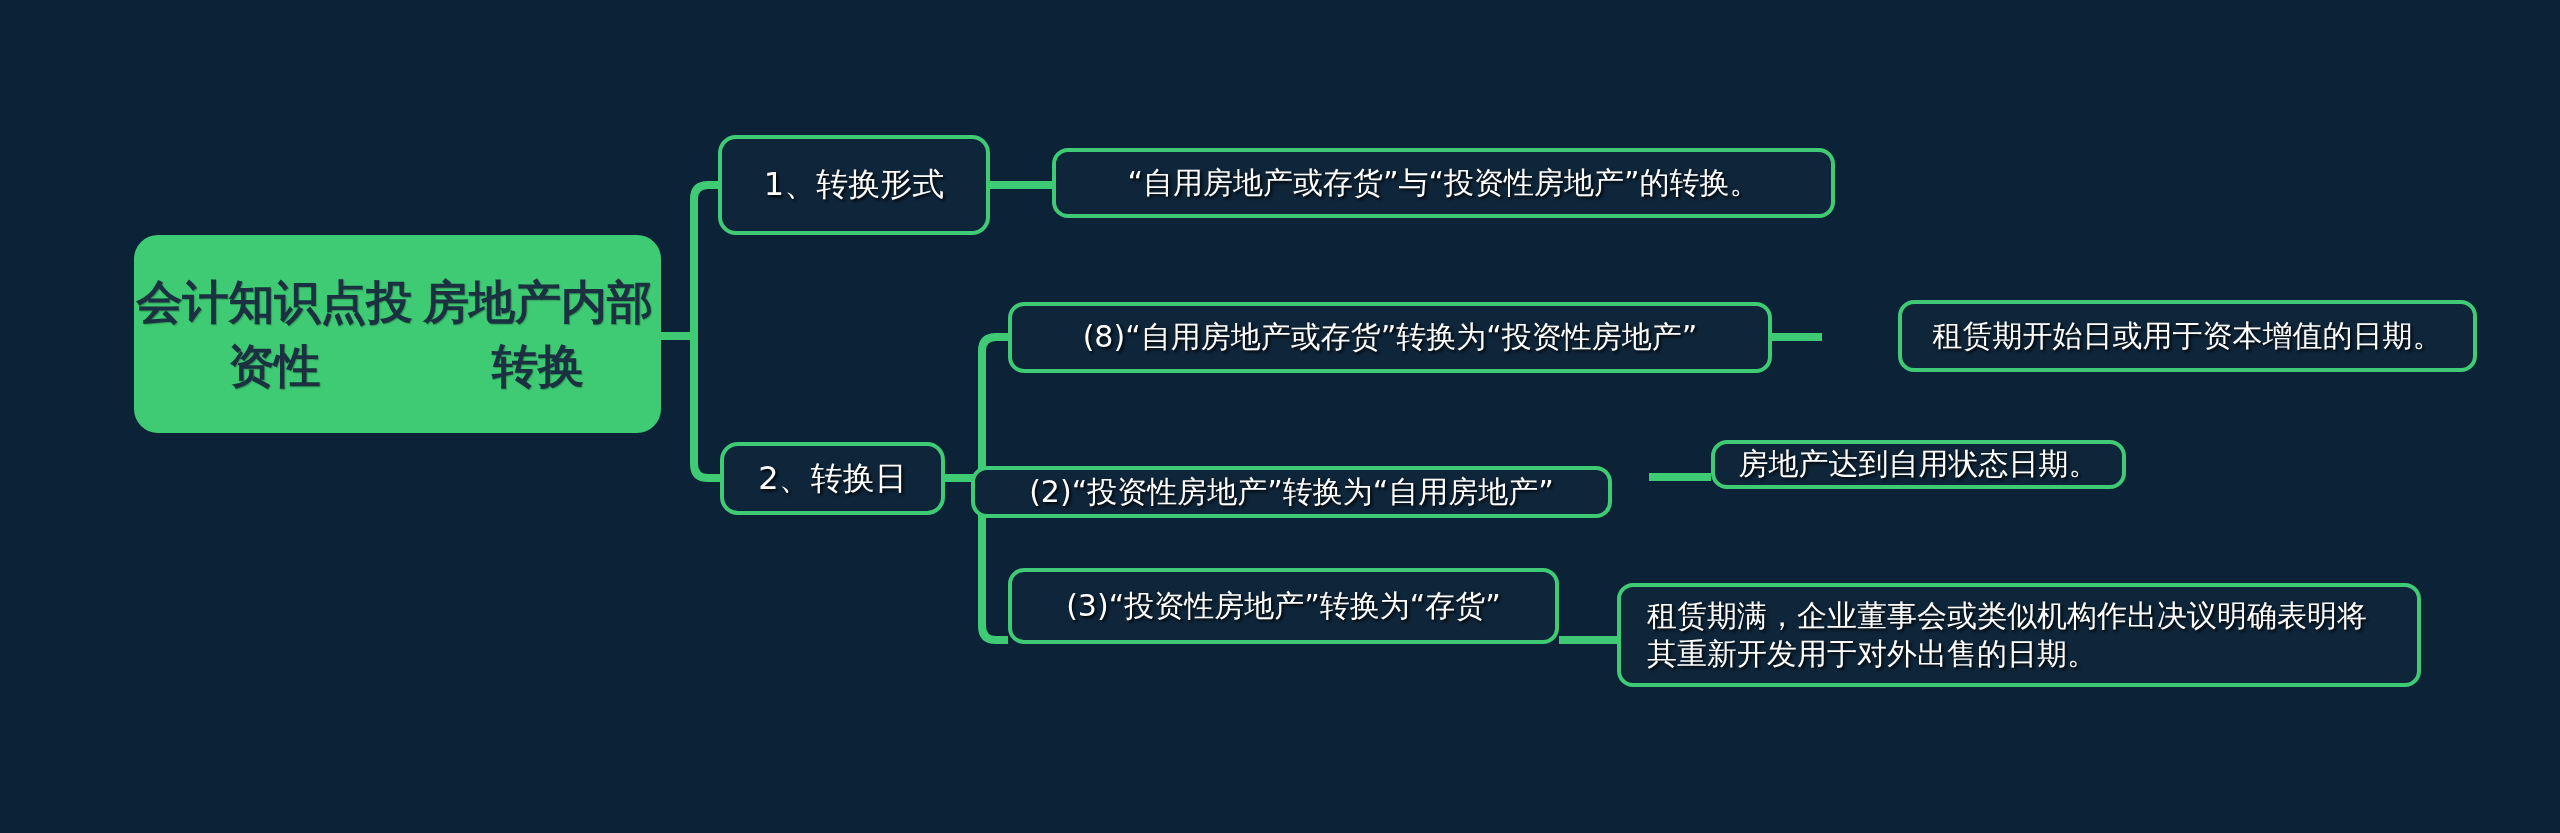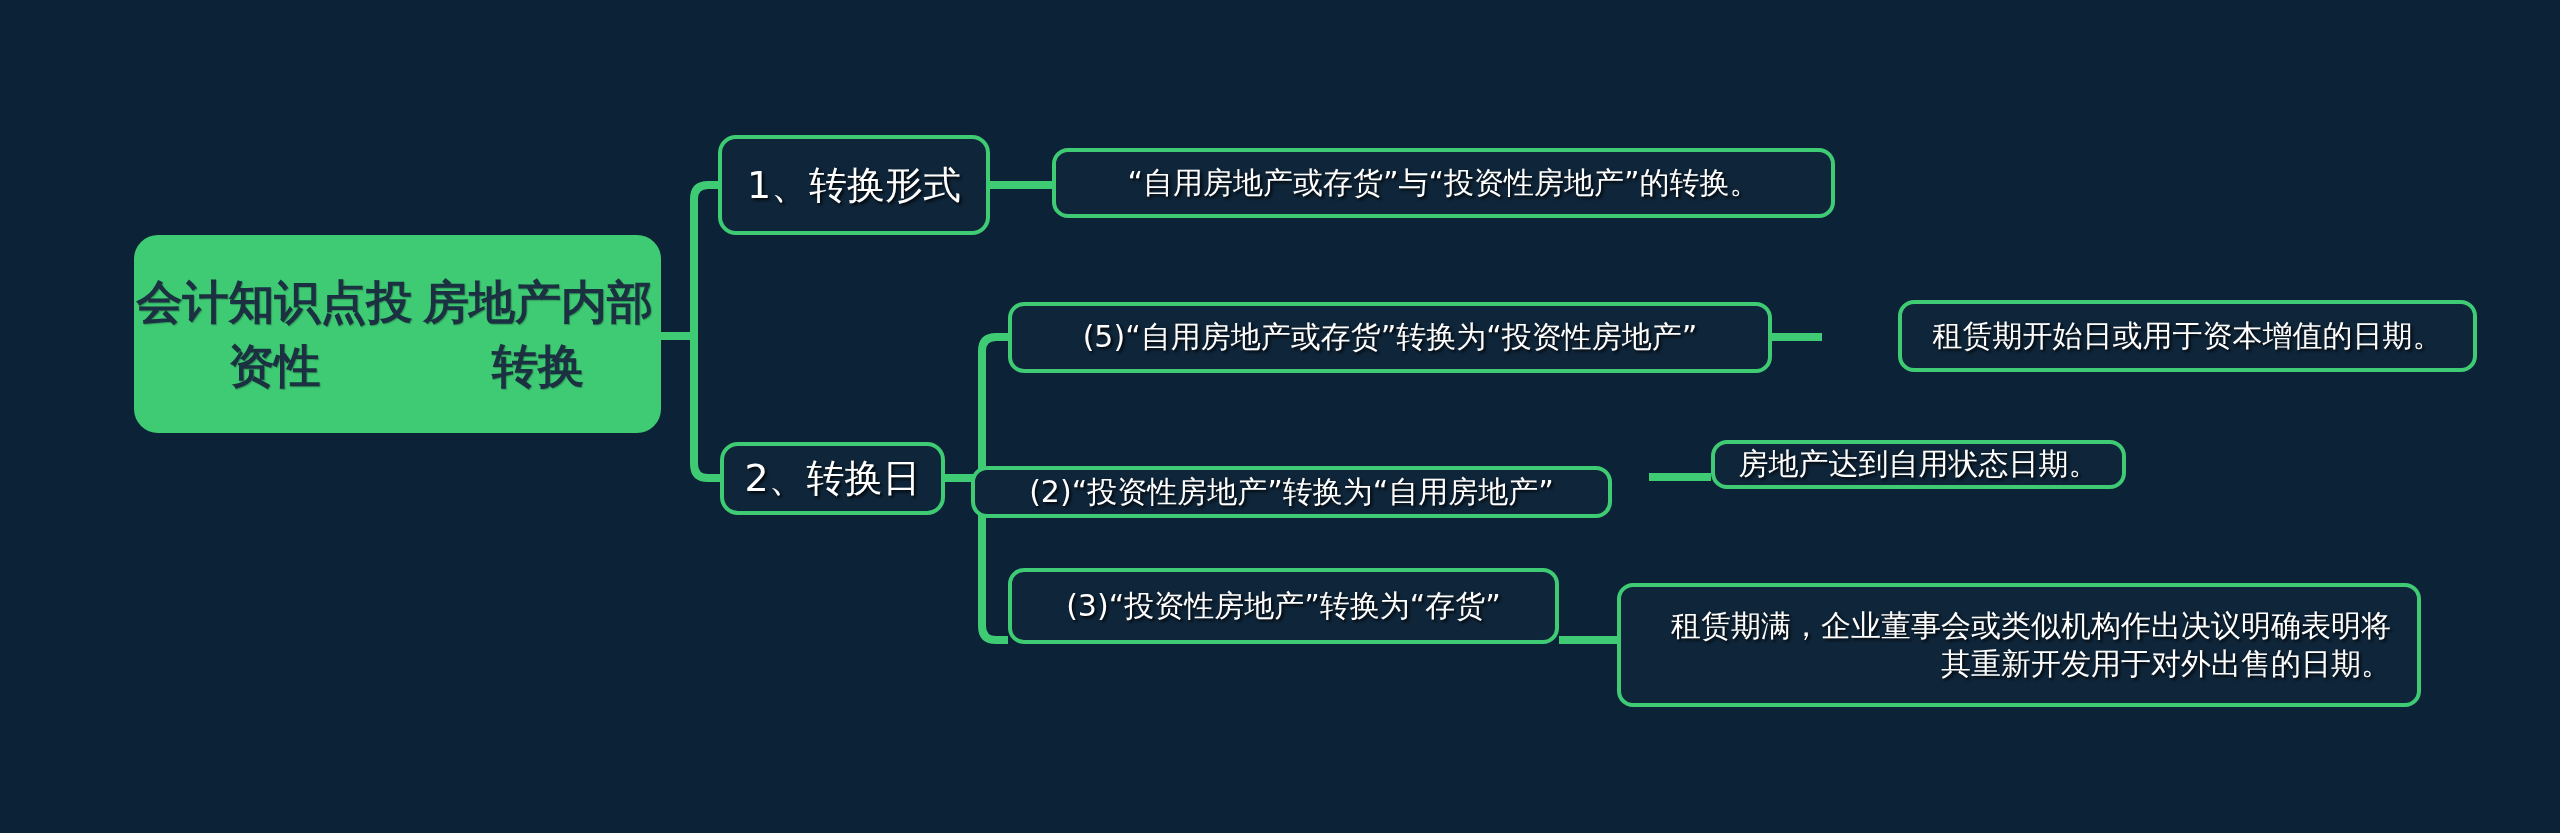--- a/index.html
+++ b/index.html
@@ -51,38 +51,38 @@
     flex-direction: row;
     text-shadow: 1px 1px 1px rgba(0,0,0,0.25);
   }
   .node-outlined {
     background: var(--node_fill);
     border: 4px solid var(--accent);
     color: var(--text_light);
     text-shadow: 2px 2px 3px rgba(0,0,0,0.85);
   }
   .node-branch {
-    font-size: 38px;
+    font-size: 32px;
     border-radius: 18px;
   }
   .node-leaf {
     font-size: 30px;
     border-radius: 16px;
   }
   .node-branch1      { left: 718px;  top: 135px; width: 272px; height: 100px; }
   .node-branch1-desc { left: 1052px; top: 148px; width: 783px; height: 70px;  }
   .node-branch2      { left: 720px;  top: 442px; width: 225px; height: 73px;  }
   .node-child1       { left: 1008px; top: 302px; width: 764px; height: 71px;  }
   .node-note1        { left: 1898px; top: 300px; width: 579px; height: 72px;  }
   .node-child2       { left: 971px; top: 442px; width: 641px; height: 52px; margin-top: 24px;  }
   .node-note2        { left: 1711px; top: 440px; width: 415px; height: 49px;  }
   .node-child3       { left: 1008px; top: 568px; width: 551px; height: 76px;  }
   .node-note3        {
-    left: 1617px; top: 583px; width: 804px; height: 124px;
-    text-align: right;
+    left: 1617px; top: 583px; width: 804px; height: 104px;
+    text-align: left;
     justify-content: flex-start;
     padding: 12px 26px;
     line-height: 38px;
   }
 </style>
 </head>
 <body>
 
 <div class="canvas">
 
@@ -102,21 +102,21 @@
     <span>会计知识点投资性</span>
     <span>房地产内部转换</span>
   </div>
 
   <div class="node node-outlined node-branch node-branch1">1、转换形式</div>
 
   <div class="node node-outlined node-leaf node-branch1-desc">“自用房地产或存货”与“投资性房地产”的转换。</div>
 
   <div class="node node-outlined node-branch node-branch2">2、转换日</div>
 
-  <div class="node node-outlined node-leaf node-child1">(5)“自用房地产或存货”转换为“投资性房地产”</div>
+  <div class="node node-outlined node-leaf node-child1">(8)“自用房地产或存货”转换为“投资性房地产”</div>
 
   <div class="node node-outlined node-leaf node-note1">租赁期开始日或用于资本增值的日期。</div>
 
   <div class="node node-outlined node-leaf node-child2">(2)“投资性房地产”转换为“自用房地产”</div>
 
   <div class="node node-outlined node-leaf node-note2">房地产达到自用状态日期。</div>
 
   <div class="node node-outlined node-leaf node-child3">(3)“投资性房地产”转换为“存货”</div>
 
   <div class="node node-outlined node-leaf node-note3">租赁期满，企业董事会或类似机构作出决议明确表明将其重新开发用于对外出售的日期。</div>

